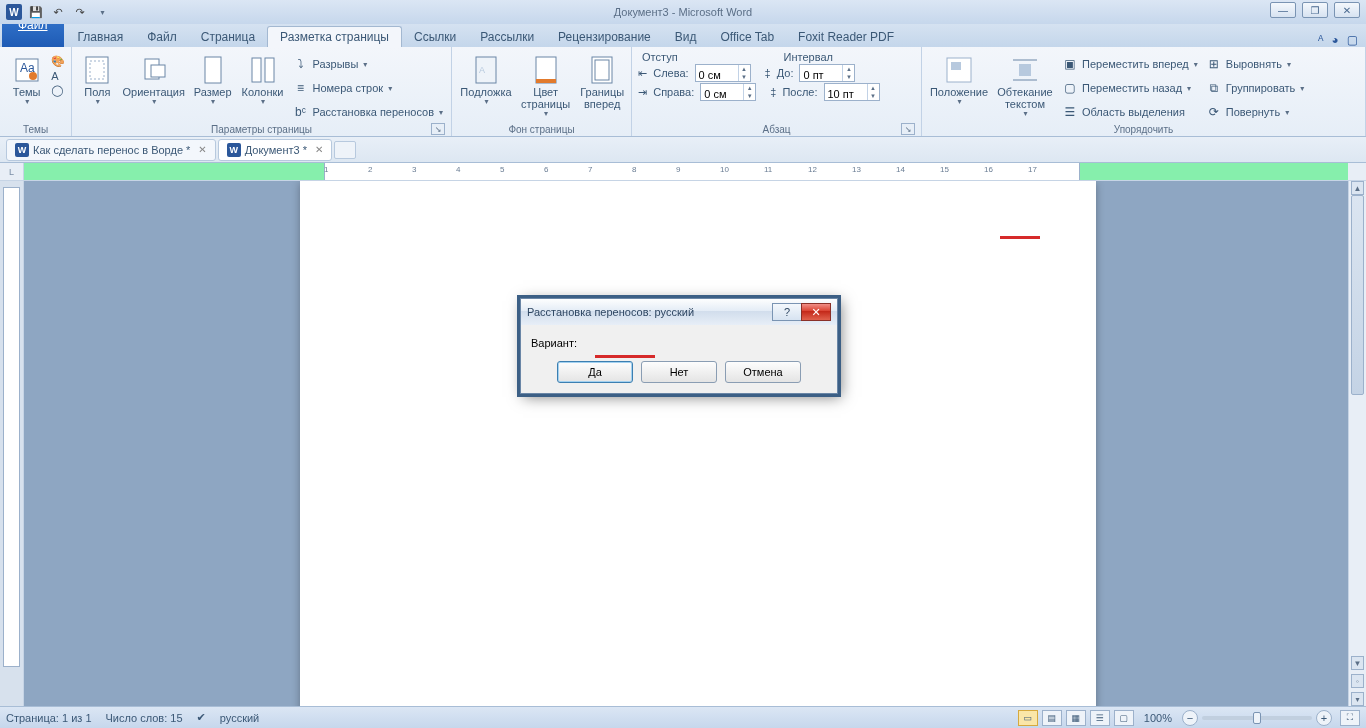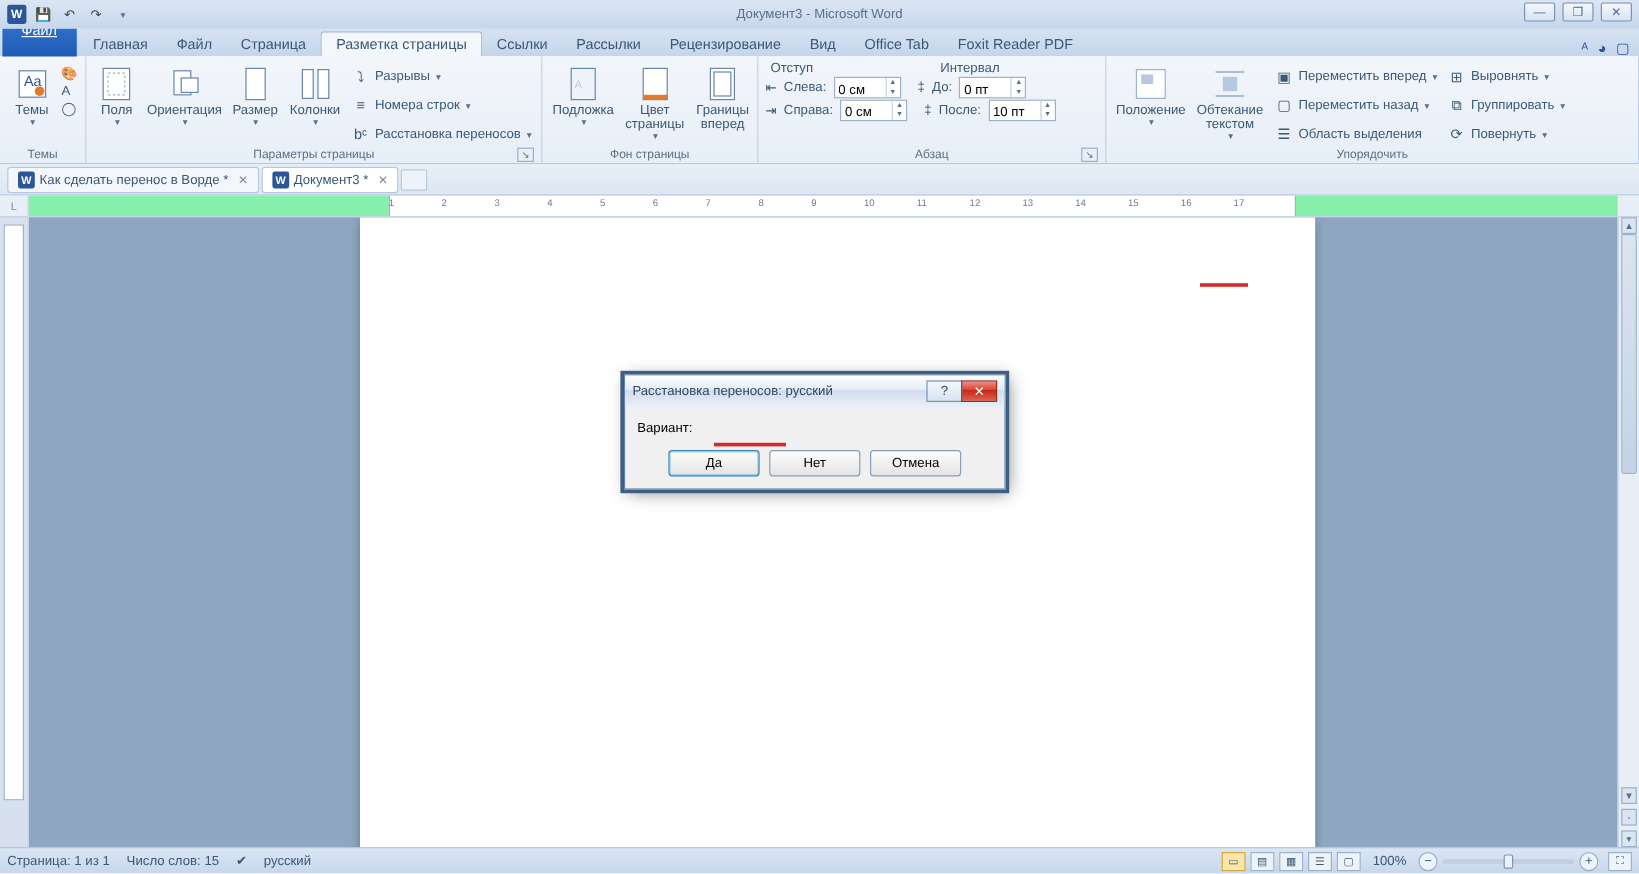--- a/index.html
+++ b/index.html
@@ -58,21 +58,21 @@
 .scroll-v { width: 18px; background: #e8eef6; border-left: 1px solid #c6d4e5; position: relative; }
 .scroll-v .thumb { position: absolute; top: 14px; left: 2px; right: 2px; height: 200px; background: linear-gradient(#dbe5f1,#c4d3e5); border: 1px solid #9cb1cb; border-radius: 2px; }
 .scroll-v .arr { position: absolute; left: 2px; right: 2px; height: 14px; background: #dbe5f1; border: 1px solid #9cb1cb; display: flex; align-items: center; justify-content: center; font-size: 8px; color: #5b6f87; }
 .canvas { flex: 1; overflow: hidden; position: relative; }
 .page { position: absolute; left: 276px; top: 0; width: 796px; height: 1000px; background: #fff; box-shadow: 0 2px 8px rgba(0,0,0,.3); }
 .page-text { position: absolute; left: 104px; top: 36px; width: 640px; font-family: Calibri, sans-serif; font-size: 14px; color: #222; line-height: 1.35; }
 .underline-red { position: absolute; height: 3px; background: #d62a2a; }
 .hl-sel { background: #b7d3f2; }
 
 
-.dialog { position: absolute; left: 520px; top: 312px; width: 318px; background: #f0f0f0; border: 1px solid #6a86a6; box-shadow: 0 0 0 3px #3c5f85, 3px 3px 14px rgba(0,0,0,.5); font-size: 11px; }
+.dialog { position: absolute; left: 520px; top: 298px; width: 318px; background: #f0f0f0; border: 1px solid #6a86a6; box-shadow: 0 0 0 3px #3c5f85, 3px 3px 14px rgba(0,0,0,.5); font-size: 11px; }
 .dlg-title { height: 26px; background: linear-gradient(#fdfefe,#e4ecf6 45%,#d1ddec 46%,#e7eef7); display: flex; align-items: center; padding: 0 6px; color: #2f4763; }
 .dlg-title .tbtns { margin-left: auto; display: flex; }
 .tbtn { width: 30px; height: 18px; border: 1px solid #7a94b3; background: linear-gradient(#f4f8fc,#d7e3f1); display: flex; align-items: center; justify-content: center; font-size: 11px; margin-left: -1px; }
 .tbtn.close { background: linear-gradient(#f08e86,#d9402f 45%,#c4291a 46%,#e0614d); color: #fff; border-color: #8a3028; }
 .dlg-body { padding: 12px 10px 10px 10px; }
 .dlg-row { display: flex; align-items: center; gap: 6px; margin-bottom: 12px; position: relative; }
 .dlg-row label { width: 54px; }
 .dlg-row input { flex: 1; border: 1px solid #8a9db3; padding: 2px 4px; font-size: 11px; height: 20px; }
 .dlg-btns { display: flex; justify-content: center; gap: 8px; align-items: flex-end; }
 .dlg-btn { width: 76px; height: 22px; border: 1px solid #8a9db3; background: linear-gradient(#fdfdfd,#e4e4e4); border-radius: 3px; font-size: 11px; }

